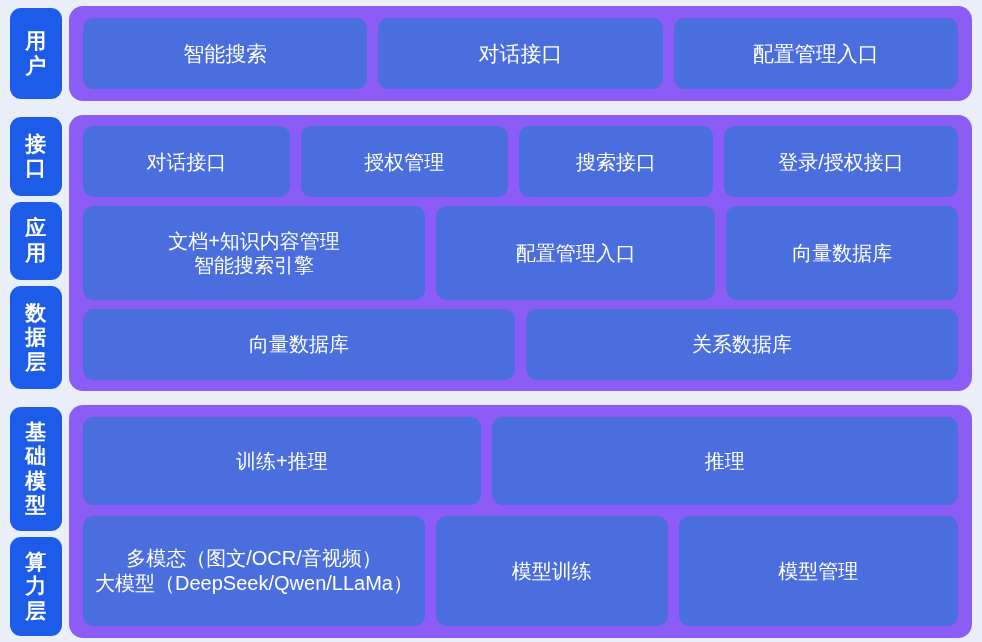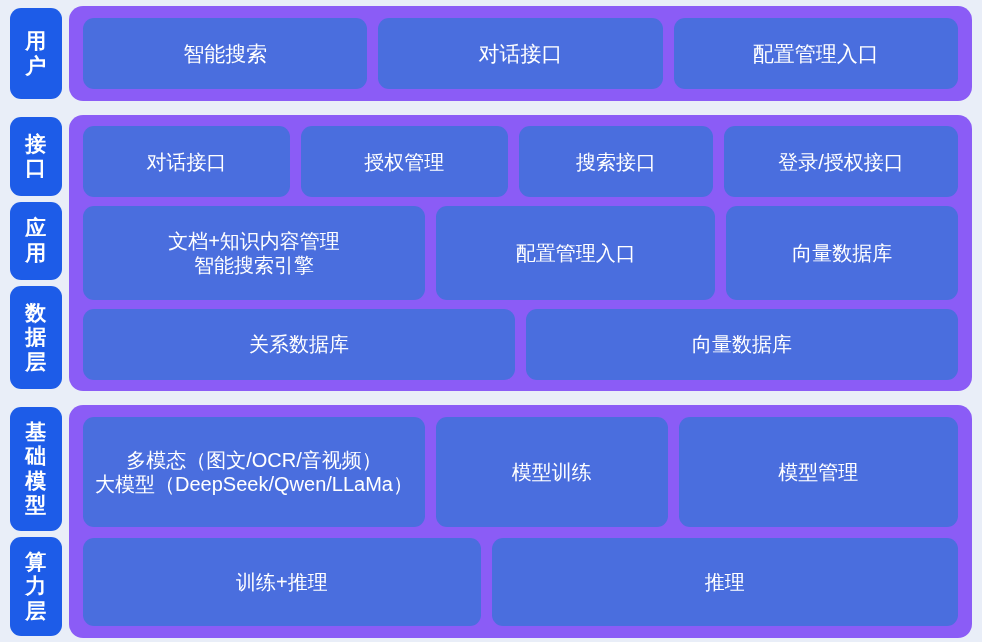--- a/index.html
+++ b/index.html
@@ -176,22 +176,22 @@
       <div class="row">
         <div class="blk blk-tall two-line f5">
           <span class="l">文档+知识内容管理</span>
           <span class="l">智能搜索引擎</span>
         </div>
         <div class="blk f7">配置管理入口</div>
         <div class="blk f8">向量数据库</div>
       </div>
 
       <div class="row">
+        <div class="blk f1">向量数据库</div>
         <div class="blk f1">关系数据库</div>
-        <div class="blk f1">向量数据库</div>
       </div>
 
     </div>
 
   </section>
 
   <section class="band band-infra">
 
     <div class="rail">
       <div class="rail-pill">
@@ -201,32 +201,32 @@
         <span class="ch">型</span>
       </div>
       <div class="rail-pill">
         <span class="ch">算</span>
         <span class="ch">力</span>
         <span class="ch">层</span>
       </div>
     </div>
 
     <div class="card card-infra">
+
+      <div class="row">
+        <div class="blk f1">训练+推理</div>
+        <div class="blk f2">推理</div>
+      </div>
 
       <div class="row">
         <div class="blk blk-tall two-line f5">
           <span class="l">多模态（图文/OCR/音视频）</span>
           <span class="l">大模型（DeepSeek/Qwen/LLaMa）</span>
         </div>
         <div class="blk f8">模型训练</div>
         <div class="blk f7">模型管理</div>
       </div>
 
-      <div class="row">
-        <div class="blk f1">训练+推理</div>
-        <div class="blk f2">推理</div>
-      </div>
-
     </div>
 
   </section>
 
 </div>
 
 </body></html>

